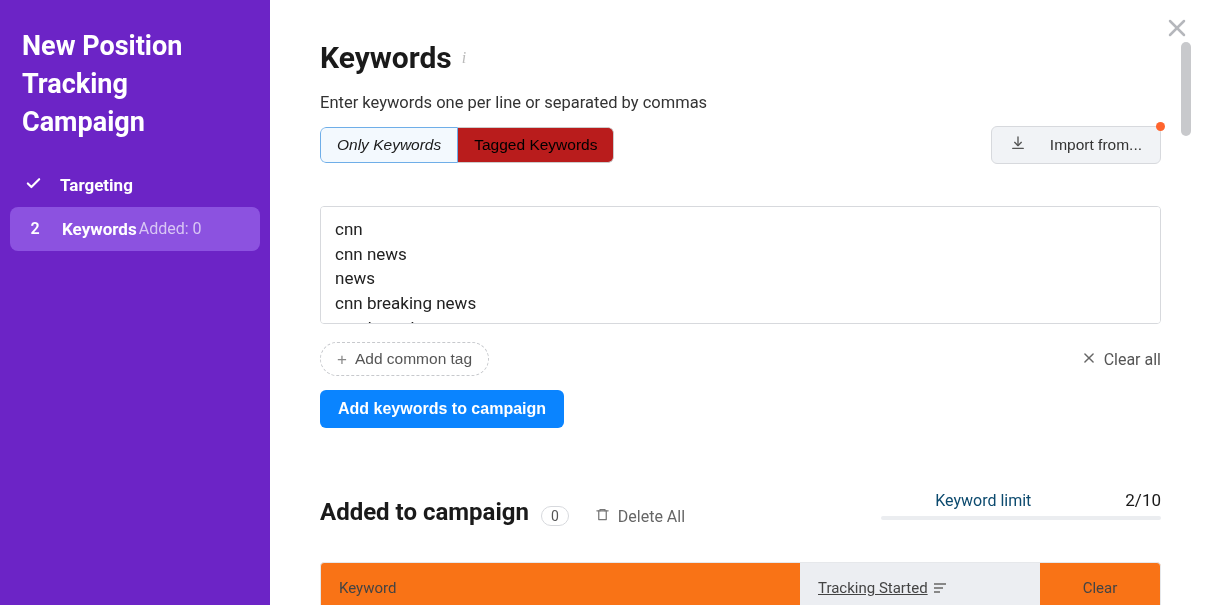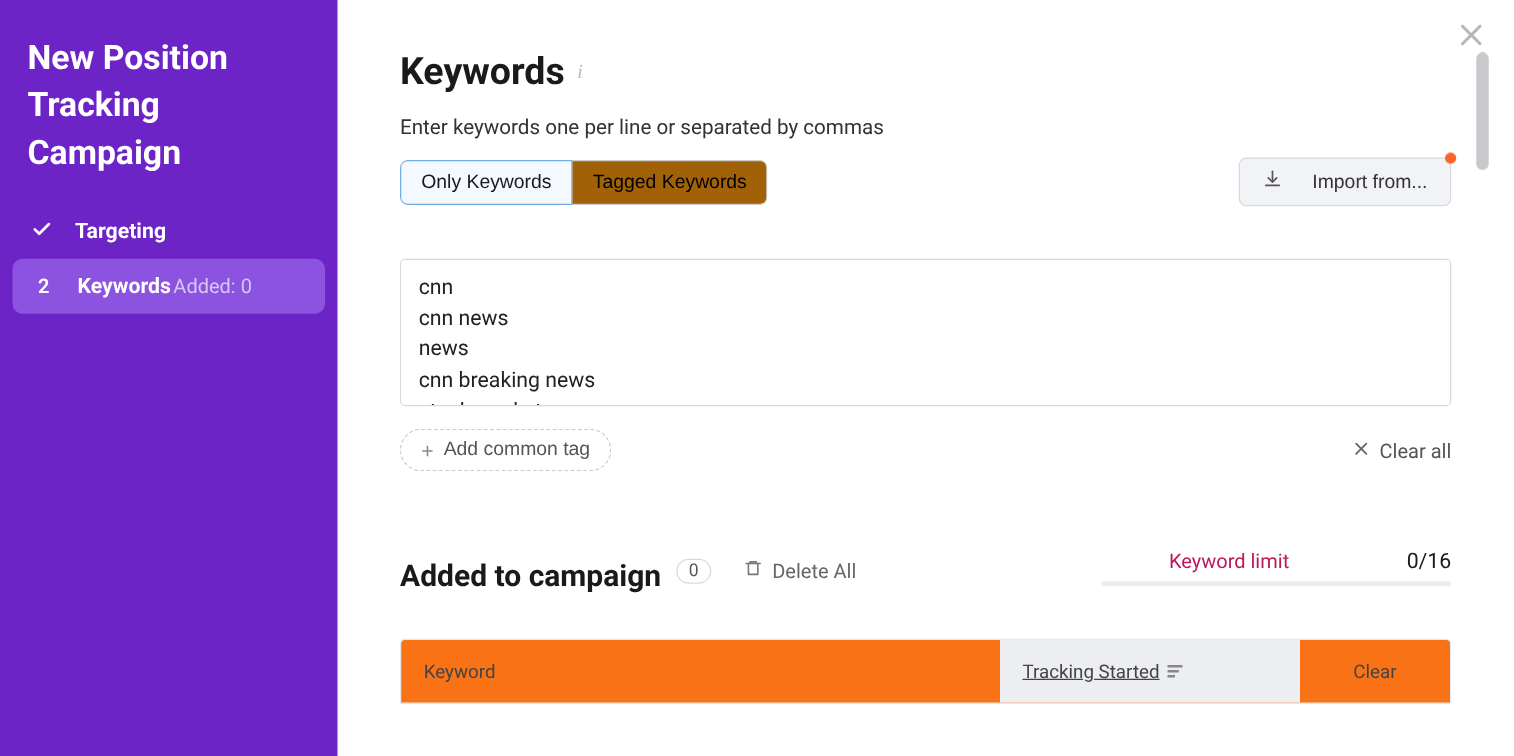--- a/index.html
+++ b/index.html
@@ -15,42 +15,42 @@
 .step-sub { font-size: 16px; color: #D8C6F4; }
 .main { flex: 1; position: relative; padding: 40px 50px 0 50px; overflow-y: auto; }
 .close-x { position: absolute; top: 16px; right: 18px; width: 28px; height: 28px; cursor: pointer; }
 .close-x svg { width: 24px; height: 24px; }
 .page-title-row { display: flex; align-items: center; gap: 10px; margin-bottom: 18px; }
 .page-title { font-size: 30px; font-weight: 700; color: #1a1a1a; }
 .info-icon { color: #bbb; font-size: 16px; font-style: italic; font-family: Georgia, serif; cursor: pointer; }
 .subtitle { font-size: 16.5px; color: #333; margin-bottom: 14px; }
 .tab-row { display: flex; align-items: center; justify-content: space-between; margin-bottom: 14px; }
 .tabs { display: inline-flex; border-radius: 6px; overflow: hidden; }
-.tab { padding: 8px 16px; font-size: 15.5px; border: 1px solid #ccc; background: #a16207; cursor: pointer; }
-.tab.first { border-radius: 6px 0 0 6px; }
+.tab { padding: 8px 16px; font-size: 15.5px; border: 1px solid #ccc; background: #b91c1c; cursor: pointer; }
+.tab.first { border-radius: 6px 0 0 6px; font-style: italic; }
 .tab.last { border-radius: 0 6px 6px 0; border-left: 0; }
 .tab.active { border-color: #6faee8; background: #f3f9fe; color: #1a1a1a; }
 .import-btn { position: relative; display: inline-flex; align-items: center; gap: 24px; background: #f1f3f6; border: 1px solid #d7d9dd; border-radius: 6px; padding: 8px 18px; font-size: 15.5px; color: #333; cursor: pointer; }
 .import-btn svg { width: 16px; height: 16px; }
 .orange-dot { position: absolute; top: -5px; right: -5px; width: 9px; height: 9px; background: #ff642d; border-radius: 50%; }
 .kw-textarea { width: 100%; height: 118px; border: 1px solid #d7d9dd; border-radius: 4px; padding: 10px 14px; font-size: 17px; font-family: inherit; resize: none; overflow-y: scroll; line-height: 1.45; color: #222; margin-top: 28px; }
 .toolbar-row { display: flex; align-items: center; justify-content: space-between; margin-top: 14px; }
 .add-tag-btn { display: inline-flex; align-items: center; gap: 8px; border: 1px dashed #c7c9cd; border-radius: 20px; padding: 7px 16px; font-size: 15.5px; color: #555; background: #fff; cursor: pointer; }
 .add-tag-btn .plus { font-size: 17px; color: #888; line-height: 1; }
 .clear-all { display: inline-flex; align-items: flex-start; gap: 8px; color: #555; font-size: 16px; cursor: pointer; }
 .clear-all svg { width: 14px; height: 14px; }
 .add-btn { margin-top: 14px; background: #0a84ff; color: #fff; border: none; border-radius: 6px; padding: 10px 18px; font-size: 16px; font-weight: 600; cursor: pointer; }
 .section2 { display: flex; align-items: center; justify-content: space-between; margin-top: 56px; }
-.section2-left { display: flex; align-items: flex-start; gap: 12px; margin-top: 14px; }
+.section2-left { display: flex; align-items: flex-end; gap: 12px; margin-top: 14px; }
 .section2-title { font-size: 24px; font-weight: 700; color: #1a1a1a; }
 .count-pill { border: 1px solid #d7d9dd; border-radius: 12px; padding: 1px 9px; font-size: 14px; color: #555; }
 .delete-all { display: inline-flex; align-items: center; gap: 8px; color: #666; font-size: 16px; margin-left: 14px; cursor: pointer; }
 .delete-all svg { width: 15px; height: 15px; }
 .limit-block { text-align: right; }
-.limit-label { font-size: 16px; color: #be185d; display: inline-block; margin-right: 90px; }
+.limit-label { font-size: 16px; color: #0c4a6e; display: inline-block; margin-right: 90px; }
 .limit-value { font-size: 17px; color: #1a1a1a; display: inline-block; }
 .limit-bar { width: 280px; height: 4px; background: #ebedf0; border-radius: 2px; margin-top: 6px; margin-left: auto; }
 .table-head { display: flex; margin-top: 36px; border: 1px solid #e6e8eb; background: #f97316; border-radius: 4px 4px 0 0; font-size: 15px; color: #444; }
 .th { padding: 16px 18px; display: flex; align-items: center; gap: 6px; }
 .th.keyword { flex: 1; }
 .th.tracking { width: 240px; background: #eceef2; text-decoration: underline; }
 .th.action { width: 120px; justify-content: center; }
 .sort-icon { display: inline-flex; flex-direction: column; gap: 2px; }
 .sort-icon .bar1 { width: 12px; height: 2px; background: #888; }
 .sort-icon .bar2 { width: 9px; height: 2px; background: #888; }
@@ -132,40 +132,41 @@
       <span>
         <svg viewBox="0 0 24 24" fill="none" stroke="#666" stroke-width="2.5" stroke-linecap="round">
             <line x1="5" y1="5" x2="19" y2="19"></line>
             <line x1="19" y1="5" x2="5" y2="19"></line>
           </svg>
       </span>
       <span>Clear all</span>
     </span>
   </div>
 
+  <button class="add-btn">Add keywords to campaign</button>
 
   <div class="section2">
     <div class="section2-left">
       <span class="section2-title">Added to campaign</span>
       <span class="count-pill">0</span>
       <span class="delete-all">
         <span>
           <svg viewBox="0 0 24 24" fill="none" stroke="#777" stroke-width="2" stroke-linecap="round" stroke-linejoin="round">
               <polyline points="3 6 5 6 21 6"></polyline>
               <path d="M8 6V4h8v2"></path>
               <path d="M6 6v14h12V6"></path>
             </svg>
         </span>
         <span>Delete All</span>
       </span>
     </div>
     <div class="limit-block">
       <div>
         <span class="limit-label">Keyword limit</span>
-        <span class="limit-value">0/16</span>
+        <span class="limit-value">2/10</span>
       </div>
       <div class="limit-bar"></div>
     </div>
   </div>
 
   <div class="table-head">
     <div class="th keyword">Keyword</div>
     <div class="th tracking">
       <span>Tracking Started</span>
       <span class="sort-icon">

